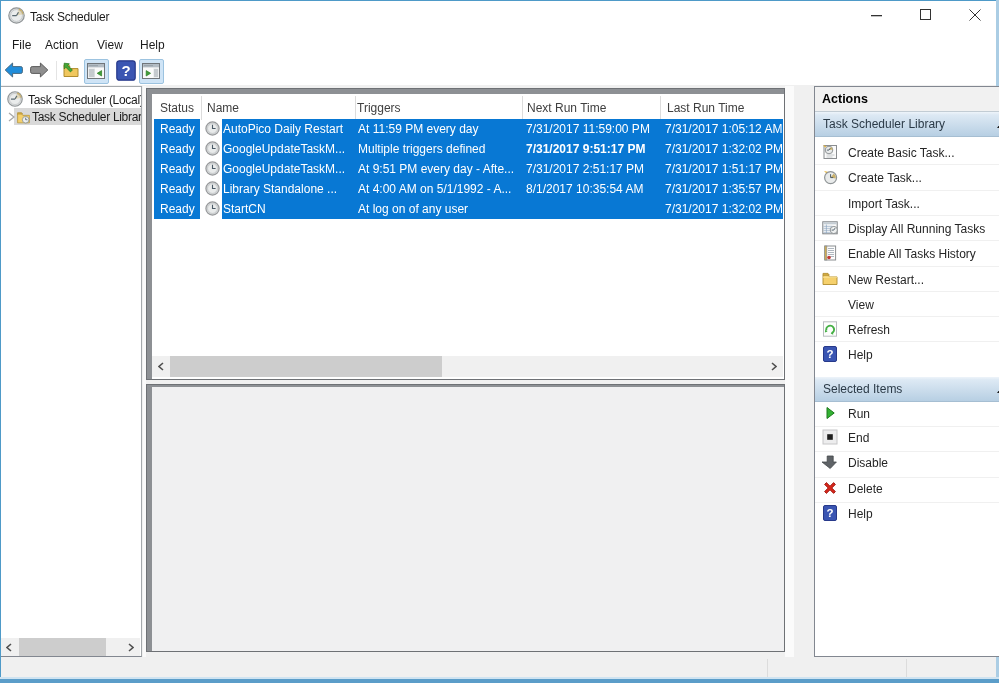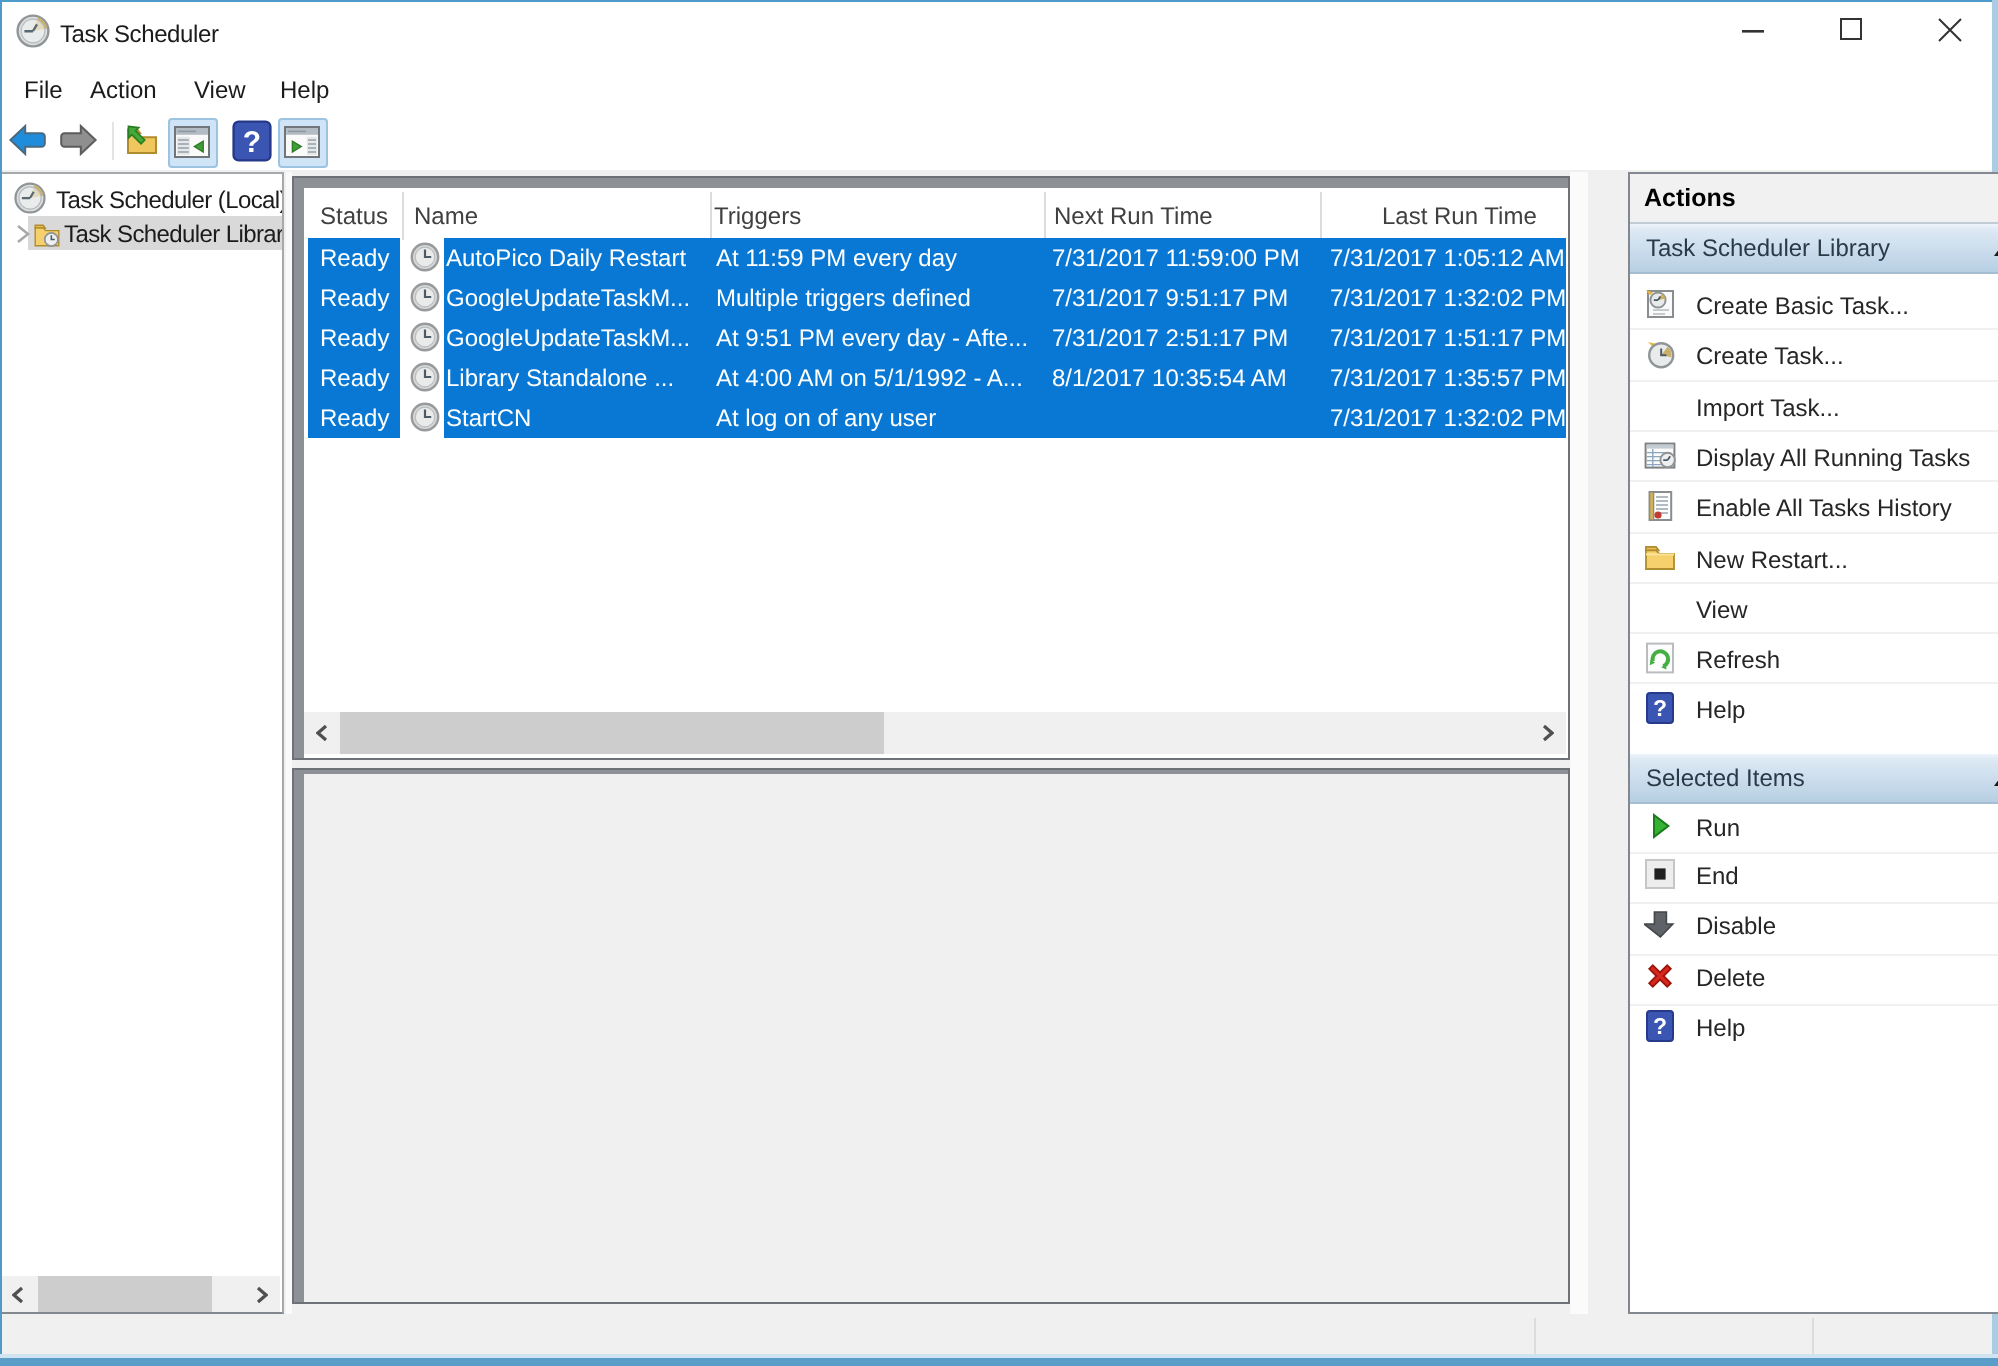--- a/index.html
+++ b/index.html
@@ -127,21 +127,21 @@
 
   <div class="abs" style="left:49px;top:2px;width:1px;height:24px;background:#dcdcdc;"></div>
   <div class="abs" style="left:203px;top:2px;width:1px;height:24px;background:#dcdcdc;"></div>
   <div class="abs" style="left:370px;top:2px;width:1px;height:24px;background:#dcdcdc;"></div>
   <div class="abs" style="left:508px;top:2px;width:1px;height:24px;background:#dcdcdc;"></div>
 
   <div class="abs" style="left:8px;top:7px;font-size:12px;color:#404040;">Status</div>
   <div class="abs" style="left:55px;top:7px;font-size:12px;color:#404040;">Name</div>
   <div class="abs" style="left:205px;top:7px;font-size:12px;color:#404040;">Triggers</div>
   <div class="abs" style="left:375px;top:7px;font-size:12px;color:#404040;">Next Run Time</div>
-  <div class="abs" style="left:515px;top:7px;font-size:12px;color:#404040;margin-left:24px;">Last Run Time</div>
+  <div class="abs" style="left:515px;top:7px;font-size:12px;color:#404040;">Last Run Time</div>
  </div>
 </div>
 
 <style>
  .seg{position:absolute;background:#0878d4;height:20px;}
  .rtx{position:absolute;font-size:12px;color:#ffffff;white-space:nowrap;}
  .rowclock{position:absolute;width:15px;height:15px;}
 </style>
 <div id="rowsblock">
 
@@ -158,21 +158,21 @@
 
   <div class="rtx" style="left:160px;top:122px;">Ready</div>
   <div class="rtx" style="left:223px;top:122px;">AutoPico Daily Restart</div>
   <div class="rtx" style="left:358px;top:122px;">At 11:59 PM every day</div>
   <div class="rtx" style="left:526px;top:122px;">7/31/2017 11:59:00 PM</div>
   <div class="rtx" style="left:665px;top:122px;">7/31/2017 1:05:12 AM</div>
 
   <div class="rtx" style="left:160px;top:142px;">Ready</div>
   <div class="rtx" style="left:223px;top:142px;">GoogleUpdateTaskM...</div>
   <div class="rtx" style="left:358px;top:142px;">Multiple triggers defined</div>
-  <div class="rtx" style="left:526px;top:142px;">7/31/2017 9:51:17 PM</div>
+  <div class="rtx" style="left:526px;top:142px;font-weight:bold;">7/31/2017 9:51:17 PM</div>
   <div class="rtx" style="left:665px;top:142px;">7/31/2017 1:32:02 PM</div>
 
   <div class="rtx" style="left:160px;top:162px;">Ready</div>
   <div class="rtx" style="left:223px;top:162px;">GoogleUpdateTaskM...</div>
   <div class="rtx" style="left:358px;top:162px;">At 9:51 PM every day - Afte...</div>
   <div class="rtx" style="left:526px;top:162px;">7/31/2017 2:51:17 PM</div>
   <div class="rtx" style="left:665px;top:162px;">7/31/2017 1:51:17 PM</div>
 
   <div class="rtx" style="left:160px;top:182px;">Ready</div>
   <div class="rtx" style="left:223px;top:182px;">Library Standalone ...</div>

